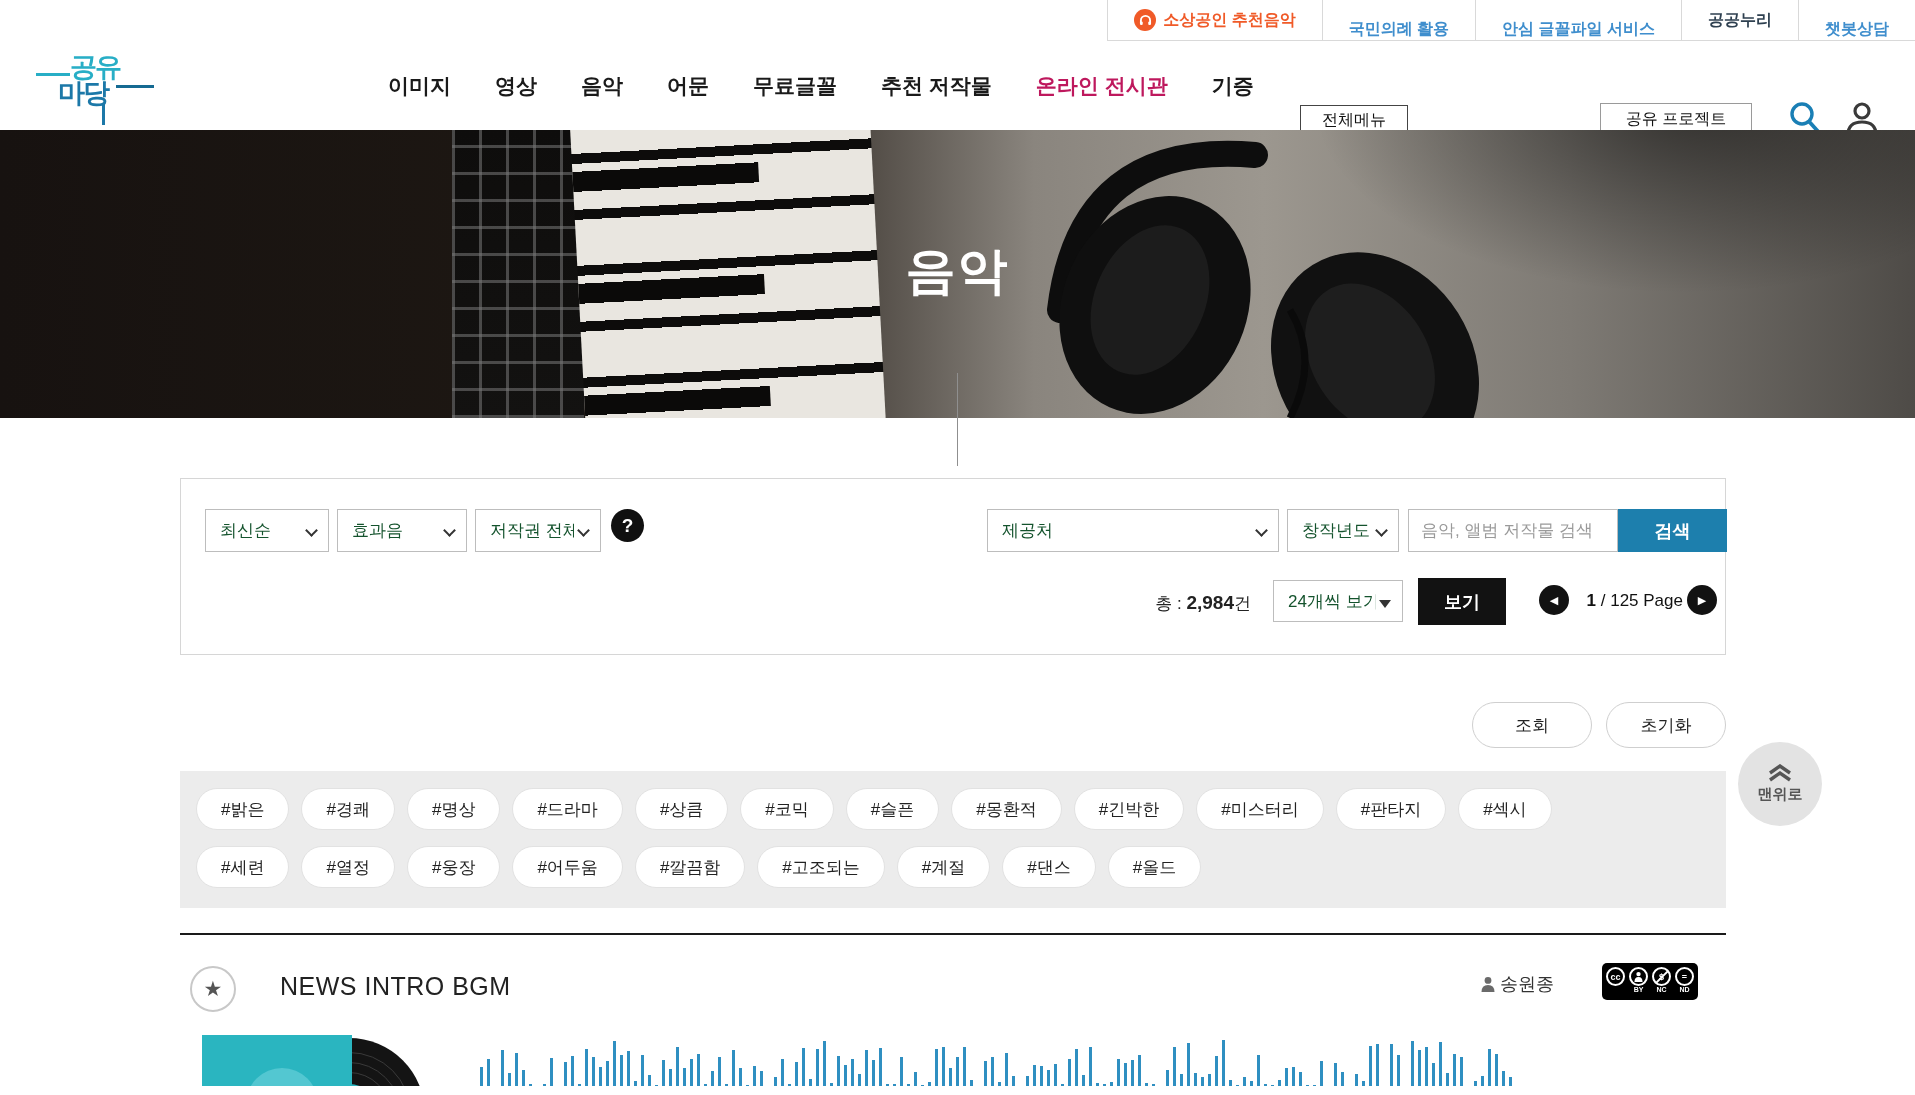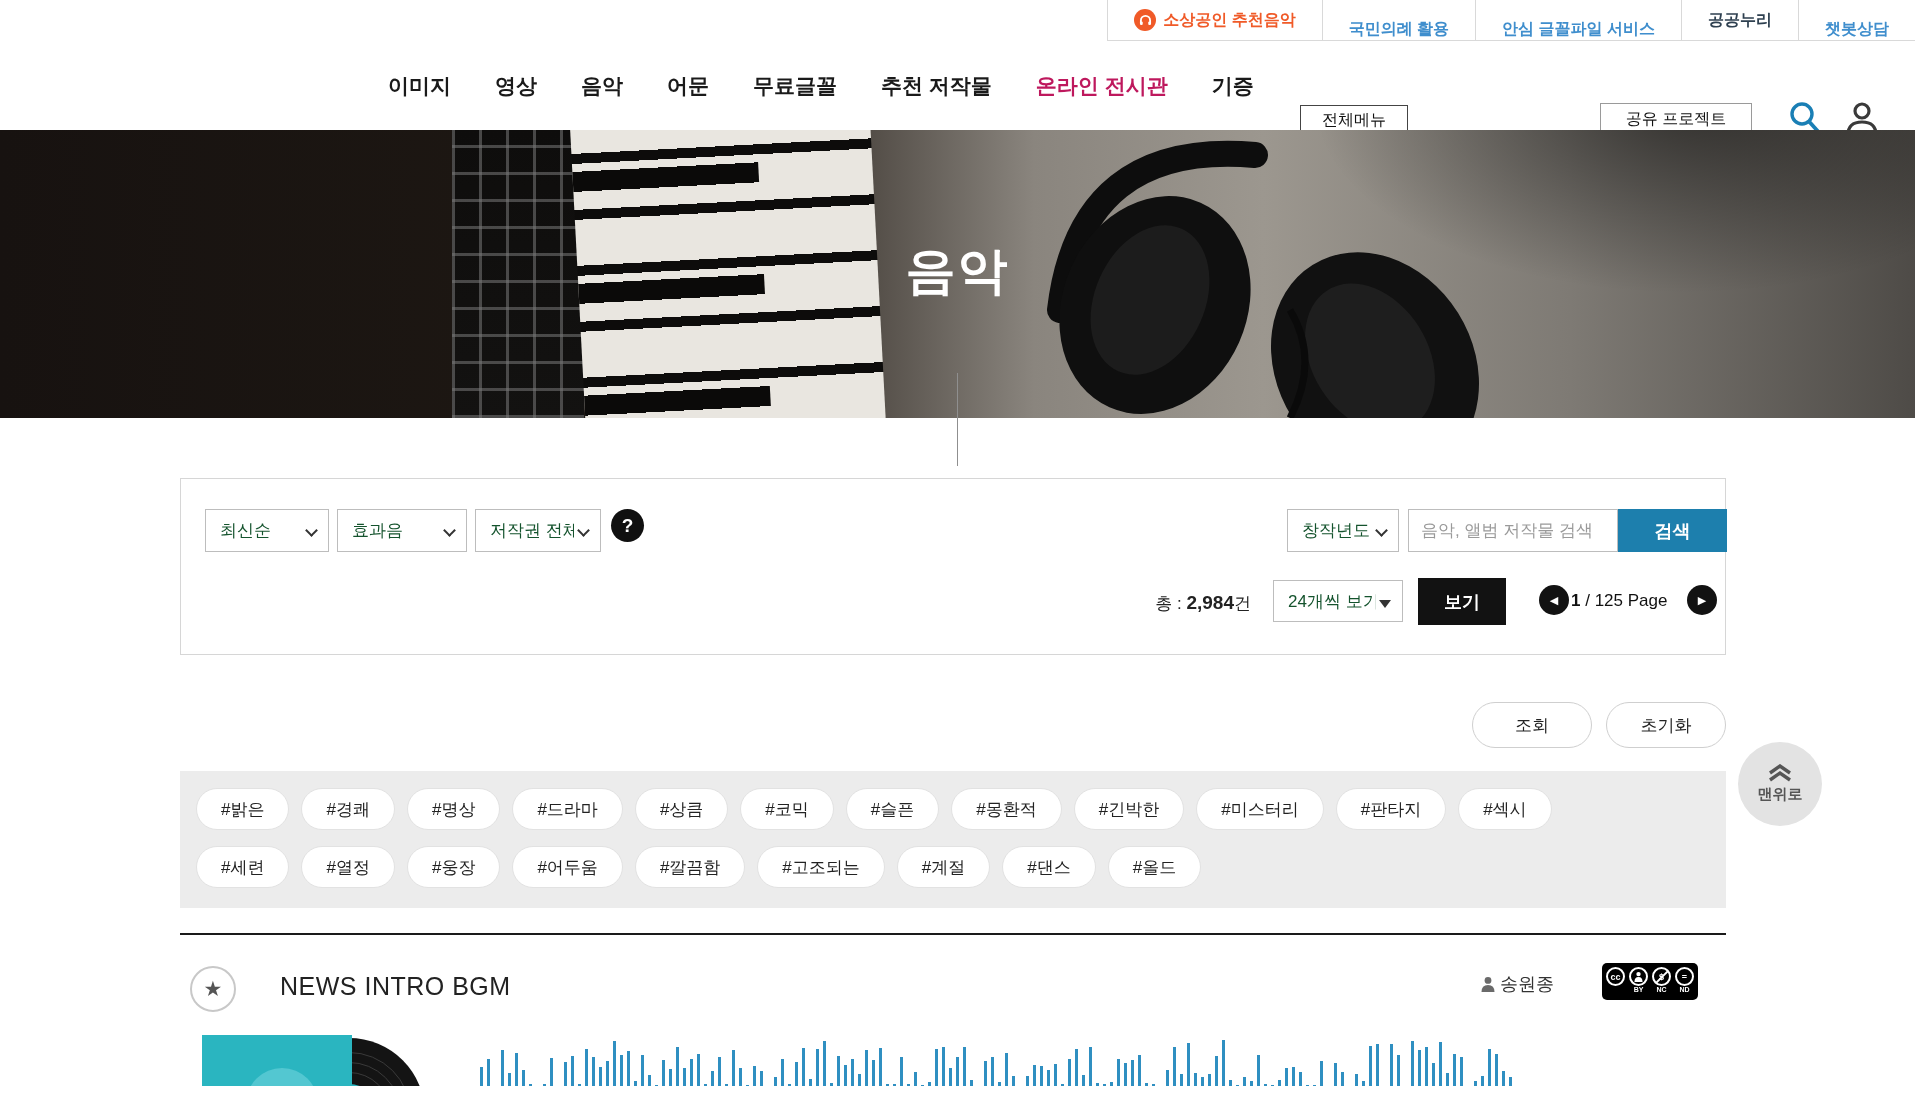--- a/index.html
+++ b/index.html
@@ -60,21 +60,21 @@
   .sel .chev-solid { position:absolute; right:11px; top:19px; width:0; height:0; border-left:6px solid transparent; border-right:6px solid transparent; border-top:8px solid #333; pointer-events:none; }
   .help-btn { position:absolute; left:430px; top:30px; width:33px; height:33px; border-radius:50%; background:#101010; color:#fff; border:none; font-size:19px; font-weight:bold; cursor:pointer; font-family:inherit; }
   .kw-input { position:absolute; left:1227px; top:30px; width:210px; height:43px; border:1px solid #bdbdbd; padding:0 12px; font-size:17px; color:#333; font-family:inherit; }
   .kw-input::placeholder { color:#9a9a9a; }
   .search-btn { position:absolute; left:1437px; top:30px; width:109px; height:43px; background:#1d7fad; color:#fff; border:none; font-size:18px; font-weight:bold; cursor:pointer; font-family:inherit; }
   .total-txt { position:absolute; left:860px; top:113px; width:210px; text-align:right; font-size:17px; color:#222; }
   .total-txt b { font-size:19px; }
   .view-btn { position:absolute; left:1237px; top:99px; width:88px; height:47px; background:#121212; color:#fff; border:none; font-size:18px; font-weight:bold; cursor:pointer; font-family:inherit; }
   .pg-btn { position:absolute; top:106px; width:30px; height:30px; border-radius:50%; background:#121212; color:#fff; border:none; font-size:11px; cursor:pointer; font-family:inherit; line-height:1; }
   .pg-prev { left:1358px; } .pg-next { left:1506px; }
-  .pg-text { position:absolute; left:1390px; top:112px; width:112px; text-align:left; font-size:17px; color:#111; white-space:nowrap; }
+  .pg-text { position:absolute; left:1390px; top:112px; width:112px; text-align:right; font-size:17px; color:#111; white-space:nowrap; }
   .pg-text .cur { font-weight:bold; }
 
   
   .tabs { position:absolute; left:180px; top:702px; display:flex; }
   .tab { width:76px; height:58px; background:#f4f4f4; border:1px solid #d9d9d9; border-left:none; font-size:17px; color:#555; cursor:pointer; font-family:inherit; }
   .tab:first-child { border-left:1px solid #d9d9d9; }
   .tab.active { background:#191919; color:#fff; font-weight:bold; border-color:#191919; }
   .pill-btn { position:absolute; top:702px; width:120px; height:46px; border-radius:23px; background:#fff; border:1px solid #cfcfcf; font-size:17px; color:#222; cursor:pointer; font-family:inherit; }
   .pill-query { left:1472px; } .pill-reset { left:1606px; }
 
@@ -134,20 +134,27 @@
         <div class="topbar-item dark">
           <span>공공누리</span>
         </div>
         <div class="topbar-item blue">
           <span>챗봇상담</span>
         </div>
       </div>
   </div>
 
   <div class="header">
+    <div class="logo">
+      <i class="dash-l"></i>
+      <i class="dash-r"></i>
+      <i class="tick"></i>
+      <span class="l1">공유</span>
+      <span class="l2">마당</span>
+    </div>
     <nav class="main-nav" id="main-nav">
         <a class="nav-item">이미지</a>
         <a class="nav-item">영상</a>
         <a class="nav-item">음악</a>
         <a class="nav-item">어문</a>
         <a class="nav-item">무료글꼴</a>
         <a class="nav-item">추천 저작물</a>
         <a class="nav-item active">온라인 전시관</a>
         <a class="nav-item">기증</a>
       </nav>
@@ -191,20 +198,24 @@
     </div>
     <div class="sel" style="left:156px;top:30px;width:130px">
       <select><option>효과음</option></select>
       <i class="chev"></i>
     </div>
     <div class="sel" style="left:294px;top:30px;width:126px">
       <select><option>저작권 전체</option></select>
       <i class="chev"></i>
     </div>
     <button class="help-btn">?</button>
+    <div class="sel" style="left:806px;top:30px;width:292px">
+      <select><option>제공처</option></select>
+      <i class="chev"></i>
+    </div>
     <div class="sel" style="left:1106px;top:30px;width:112px">
       <select><option>창작년도</option></select>
       <i class="chev"></i>
     </div>
     <input class="kw-input" type="text" placeholder="음악, 앨범 저작물 검색" style="">
     <button class="search-btn">검색</button>
 
     <div class="total-txt"><span>총 : </span><b>2,984</b><span>건</span></div>
     <div class="sel" style="left:1092px;top:101px;width:130px;height:42px">
       <select><option>24개씩 보기</option></select>

